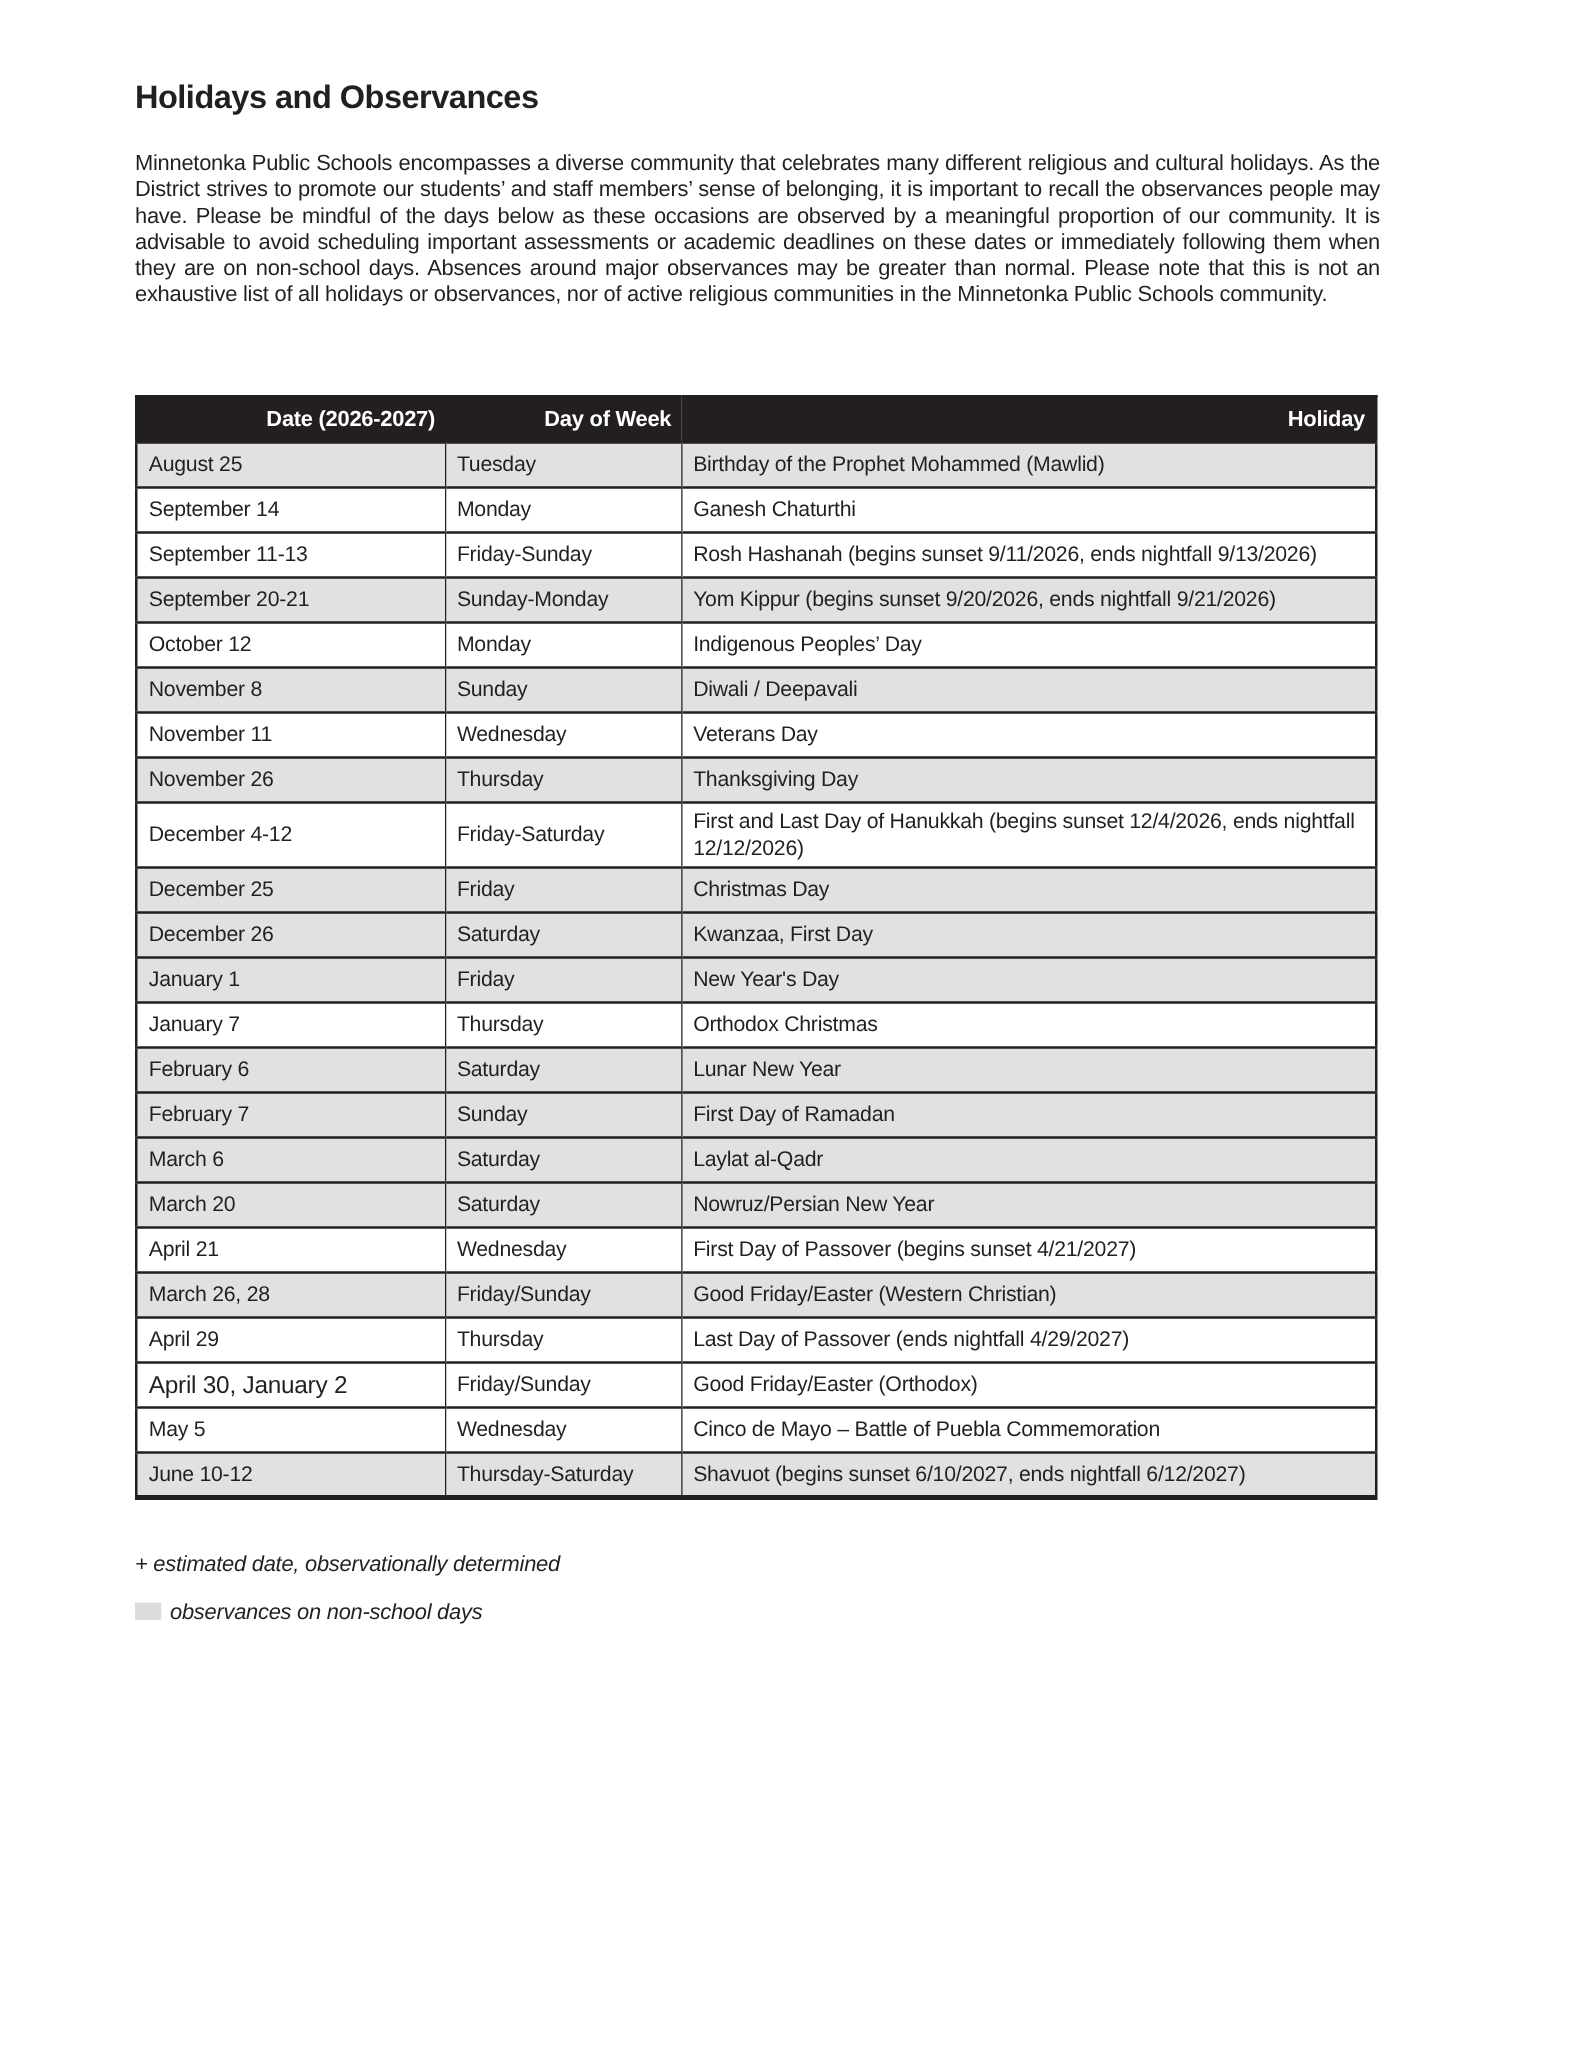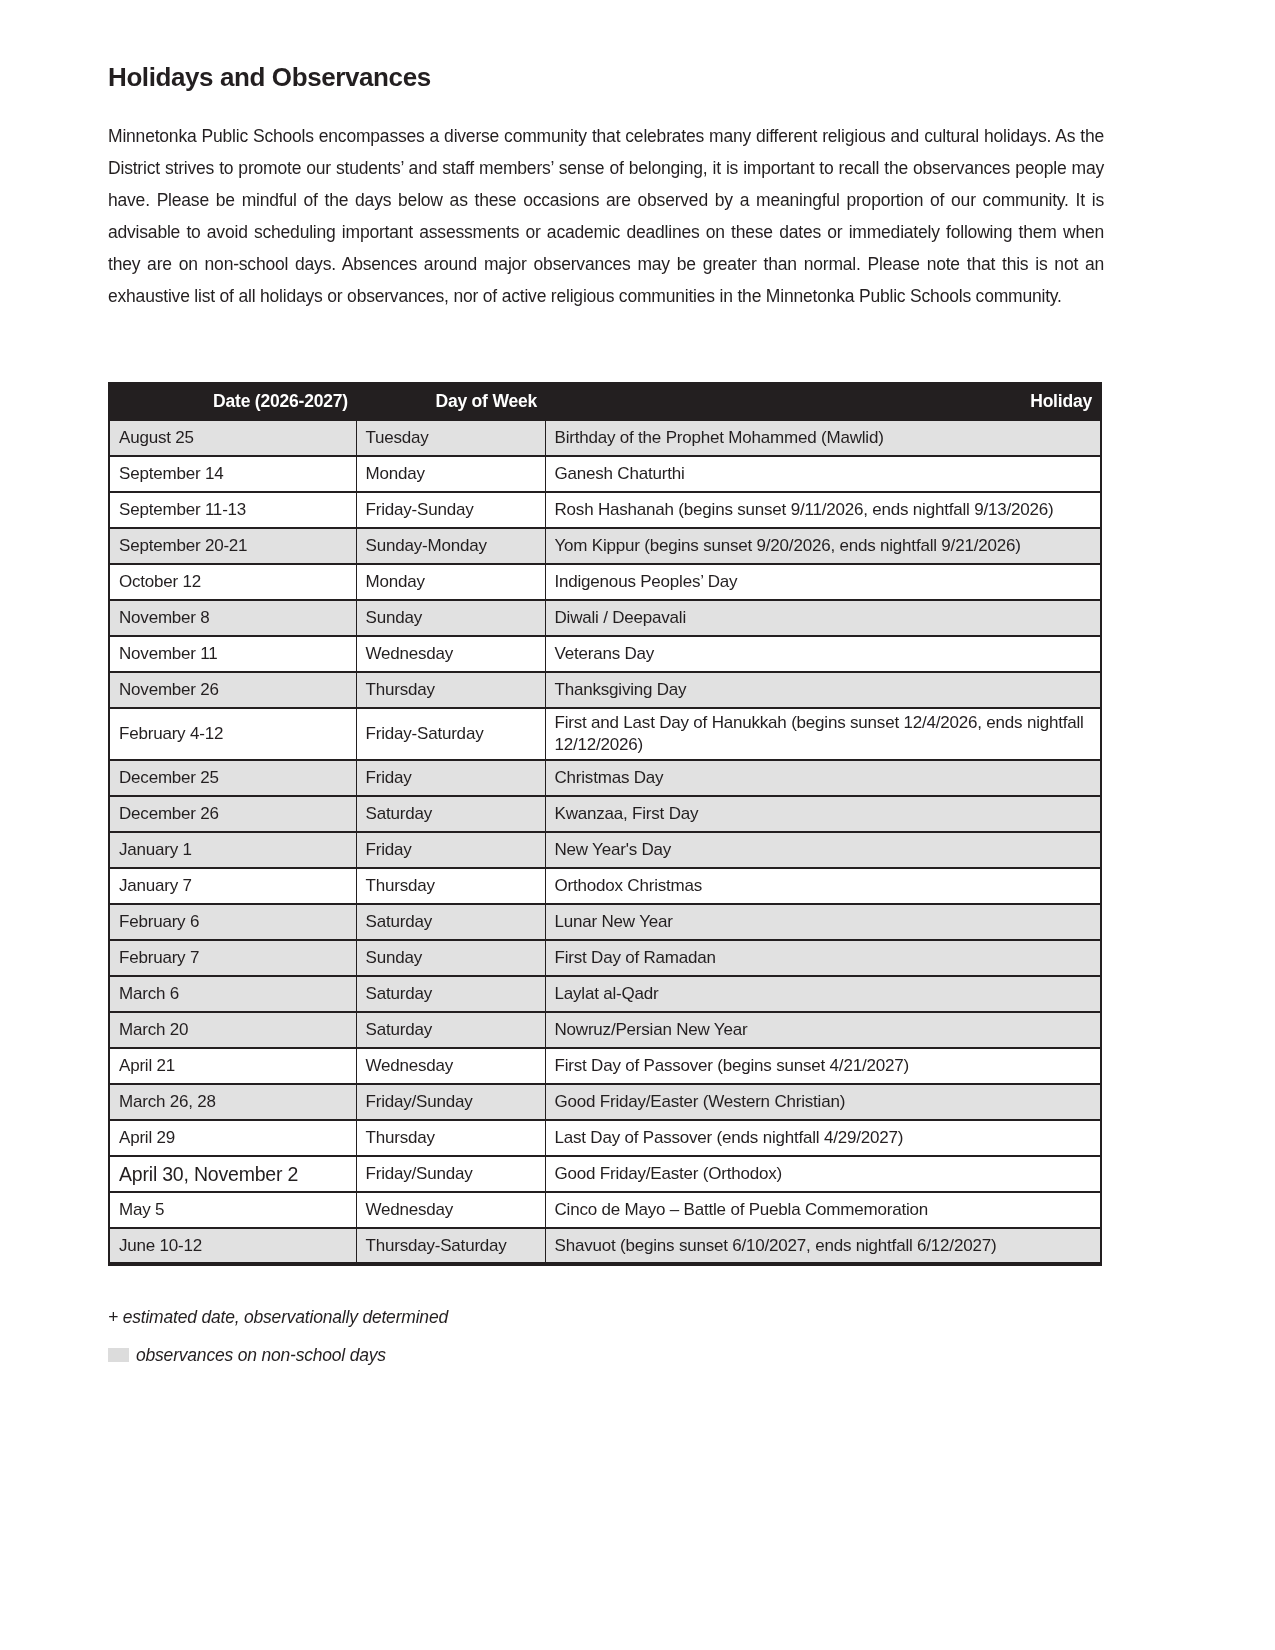--- a/index.html
+++ b/index.html
@@ -15,21 +15,21 @@
     width:1275px;height:1650px;background:#ffffff;
     font-family:"Liberation Sans",sans-serif;
     color:var(--text,#231f20);
   }
   .page{padding:62px 171px 0 108px;}
   .page-title{
     margin:0;font-size:26px;font-weight:bold;letter-spacing:-0.4px;
   }
   .intro{
     margin:27px 0 0 0;width:996px;
-    font-size:17.5px;line-height:32px;letter-spacing:-0.2px;
+    font-size:17.5px;line-height:21px;letter-spacing:-0.2px;
     text-align:justify;
   }
   table.holidays{
     margin-top:70px;width:992px;table-layout:fixed;
     border-collapse:collapse;
     border:2.5px solid var(--border,#231f20);
     border-bottom-width:4px;
     font-size:17px;
   }
   col.c1{width:247px;}
@@ -115,21 +115,21 @@
     <td>November 11</td>
     <td>Wednesday</td>
     <td>Veterans Day</td>
   </tr>
         <tr class="shaded">
     <td>November 26</td>
     <td>Thursday</td>
     <td>Thanksgiving Day</td>
   </tr>
         <tr>
-    <td>February 4-12</td>
+    <td>December 4-12</td>
     <td>Friday-Saturday</td>
     <td>First and Last Day of Hanukkah (begins sunset 12/4/2026, ends nightfall 12/12/2026)</td>
   </tr>
         <tr class="shaded">
     <td>December 25</td>
     <td>Friday</td>
     <td>Christmas Day</td>
   </tr>
         <tr class="shaded">
     <td>December 26</td>
@@ -175,21 +175,21 @@
     <td>March 26, 28</td>
     <td>Friday/Sunday</td>
     <td>Good Friday/Easter (Western Christian)</td>
   </tr>
         <tr>
     <td>April 29</td>
     <td>Thursday</td>
     <td>Last Day of Passover (ends nightfall 4/29/2027)</td>
   </tr>
         <tr>
-    <td class="date-large">April 30, November 2</td>
+    <td class="date-large">April 30, January 2</td>
     <td>Friday/Sunday</td>
     <td>Good Friday/Easter (Orthodox)</td>
   </tr>
         <tr>
     <td>May 5</td>
     <td>Wednesday</td>
     <td>Cinco de Mayo – Battle of Puebla Commemoration</td>
   </tr>
         <tr class="shaded">
     <td>June 10-12</td>

